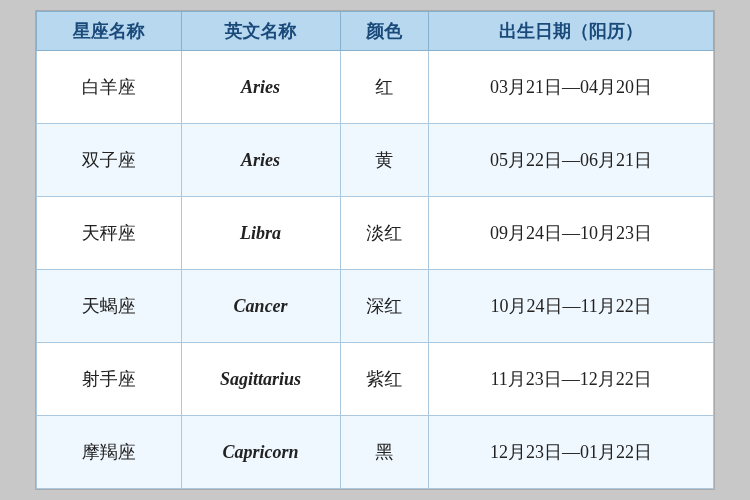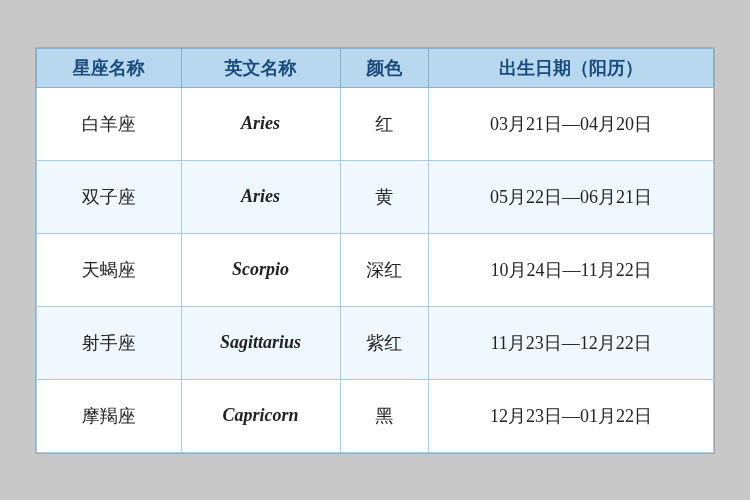--- a/index.html
+++ b/index.html
@@ -67,22 +67,28 @@
           <td>红</td>
           <td>03月21日—04月20日</td>
         </tr>
         <tr>
           <td>双子座</td>
           <td class="english-name">Aries</td>
           <td>黄</td>
           <td>05月22日—06月21日</td>
         </tr>
         <tr>
+          <td>天秤座</td>
+          <td class="english-name">Libra</td>
+          <td>淡红</td>
+          <td>09月24日—10月23日</td>
+        </tr>
+        <tr>
           <td>天蝎座</td>
-          <td class="english-name">Scorpio</td>
+          <td class="english-name">Cancer</td>
           <td>深红</td>
           <td>10月24日—11月22日</td>
         </tr>
         <tr>
           <td>射手座</td>
           <td class="english-name">Sagittarius</td>
           <td>紫红</td>
           <td>11月23日—12月22日</td>
         </tr>
         <tr>

